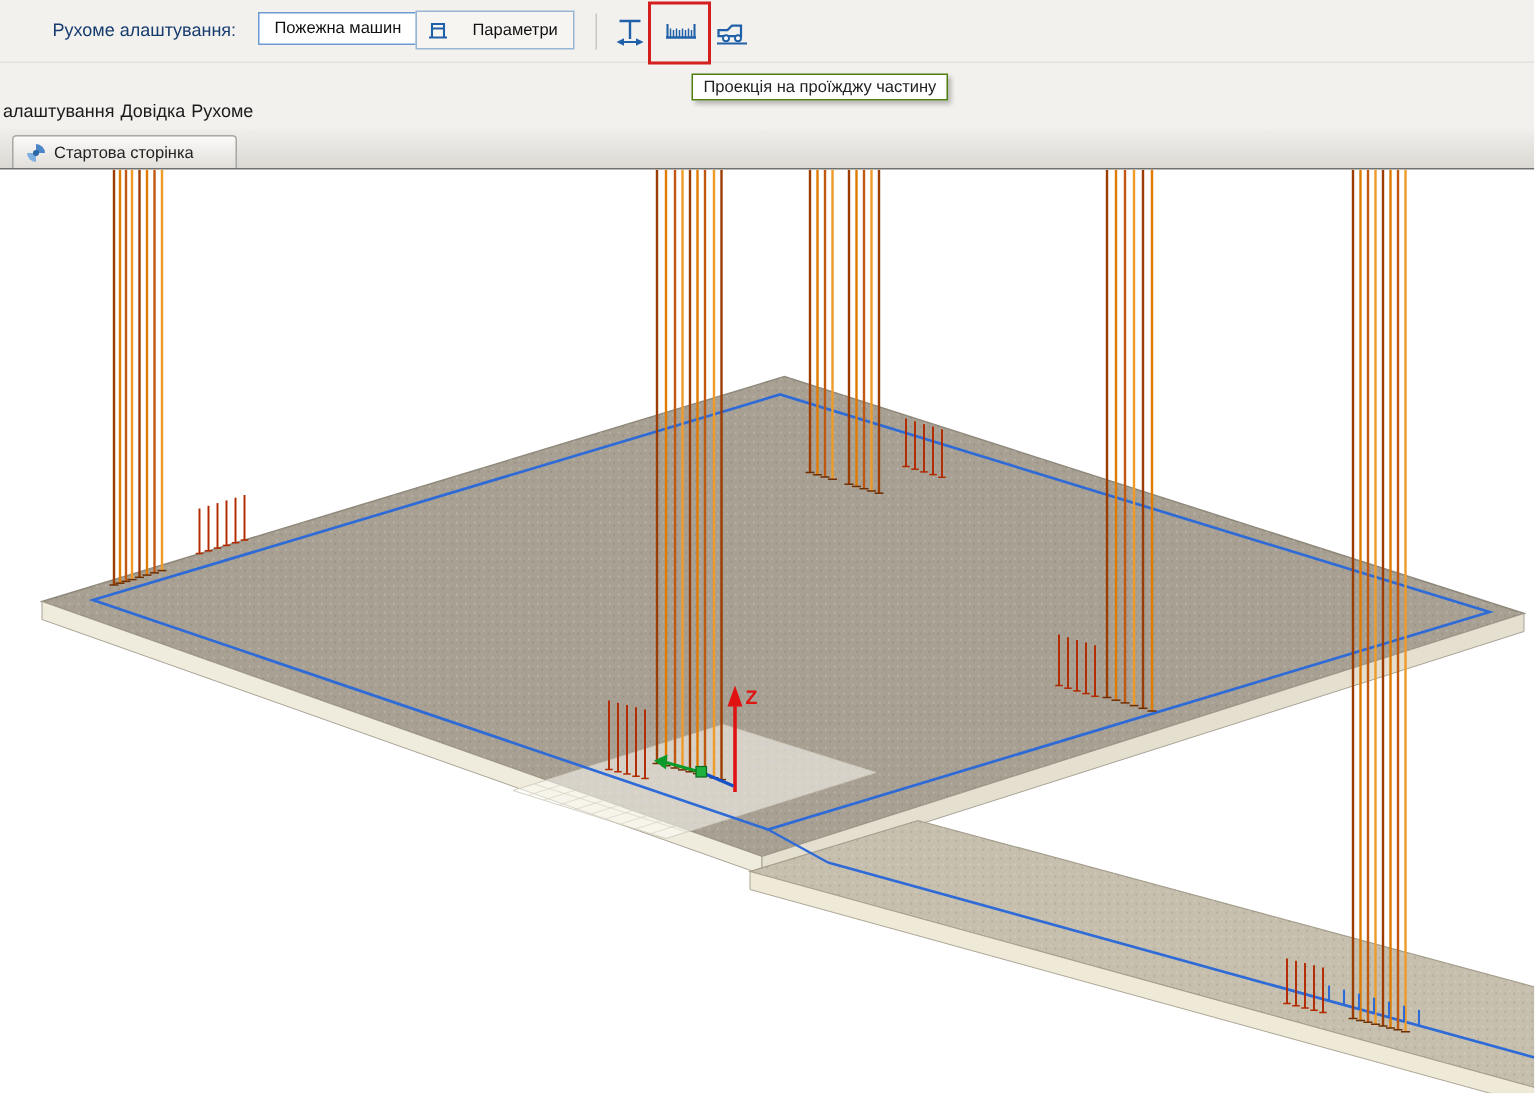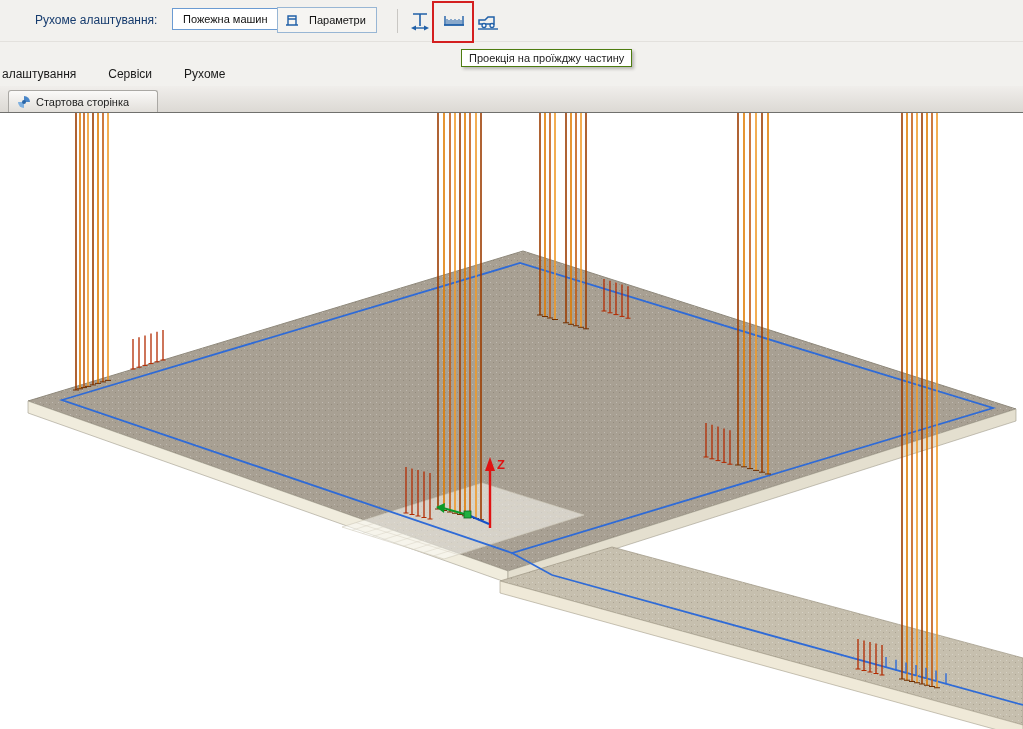--- a/index.html
+++ b/index.html
@@ -8,36 +8,36 @@
 
   
   .header{position:absolute;top:0;left:0;right:0;height:62px;background:#f2f1ee;
           border-bottom:1px solid #e6e4e0;}
   .toolbar-line{position:absolute;top:41px;left:0;right:0;height:1px;background:#e3e1dd;}
   .lbl{position:absolute;left:35px;top:13px;font-size:12px;color:#173c6e;white-space:nowrap;}
   .combo{position:absolute;left:172px;top:8px;width:94px;height:20px;background:#fff;
          border:1px solid #6b9bd2;font-size:11px;line-height:20px;padding-left:10px;
          overflow:hidden;white-space:nowrap;color:#111;}
   .btn{position:absolute;left:277px;top:7px;height:26px;padding:0 10px 0 6px;display:flex;
-       align-items:center;gap:9px;background:#f6f5f2;border:1px solid #98b6d4;font-size:11px;
+       align-items:center;gap:15px;background:#f6f5f2;border:1px solid #98b6d4;font-size:11px;
        color:#111;font-family:"Liberation Sans",sans-serif;cursor:default;}
   .vsep{position:absolute;left:397px;top:9px;width:1px;height:24px;background:#c9c7c3;}
   .tbtn{position:absolute;top:4px;width:32px;height:34px;background:transparent;border:none;
         display:flex;align-items:center;justify-content:center;padding:0;cursor:default;}
   #tool-pier{left:404px;} #tool-proj{left:438px;} #tool-veh{left:472px;}
   .hlrect{position:absolute;left:432px;top:1px;width:38px;height:38px;border:2px solid #d41f1f;
           pointer-events:none;z-index:4;}
   .tooltip{position:absolute;left:461px;top:49px;background:#fff;border:1px solid #4d7c0f;
            padding:2px 7px;font-size:11px;color:#222;white-space:nowrap;z-index:6;
            box-shadow:2px 2px 3px rgba(0,0,0,0.25);}
 
   
   .menubar{position:absolute;top:62px;left:0;right:0;height:24px;background:#f2f1ee;
            display:flex;align-items:center;font-size:12px;color:#1a1a1a;}
-  .menu-item{padding:0 16px;cursor:default;}
+  .menu-item{padding:0 2px;cursor:default;}
   .menu-item.first{padding-left:2px;}
 
   
   .tabbar{position:absolute;top:86px;left:0;right:0;height:26px;
           background:linear-gradient(#f0eeeb,#dcd9d4);}
   .tab{position:absolute;display:flex;align-items:center;gap:5px;padding:0 8px;
        font-size:11px;border-radius:3px 3px 0 0;box-sizing:border-box;cursor:default;}
   .tab.inactive{left:8px;top:4px;height:22px;width:150px;color:#222;
        background:linear-gradient(#fbfaf9,#e2dfda);border:1px solid #aaa8a4;border-bottom:none;}
   .tab.active{left:158px;top:2px;height:24px;width:156px;background:#fcfcfa;
@@ -103,21 +103,21 @@
 
     <div class="hlrect"></div>
   </div>
 
   <div class="tooltip">
     <span>Проекція на проїжджу частину</span>
   </div>
 
   <div class="menubar">
     <span class="menu-item first">алаштування</span>
-    <span class="menu-item">Сервіси</span>
+    <span class="menu-item">Довідка</span>
     <span class="menu-item">Рухоме</span>
   </div>
 
   <div class="tabbar">
     <div class="tab inactive">
       <svg width="14" height="14" viewBox="0 0 14 14">
         <path d="M7 1 A6 6 0 0 1 13 7 L7 7 Z" fill="#4a86c8"></path>
         <path d="M7 13 A6 6 0 0 1 1 7 L7 7 Z" fill="#7fb0e0"></path>
         <circle cx="7" cy="7" r="2" fill="#2a66a8"></circle>
       </svg>

